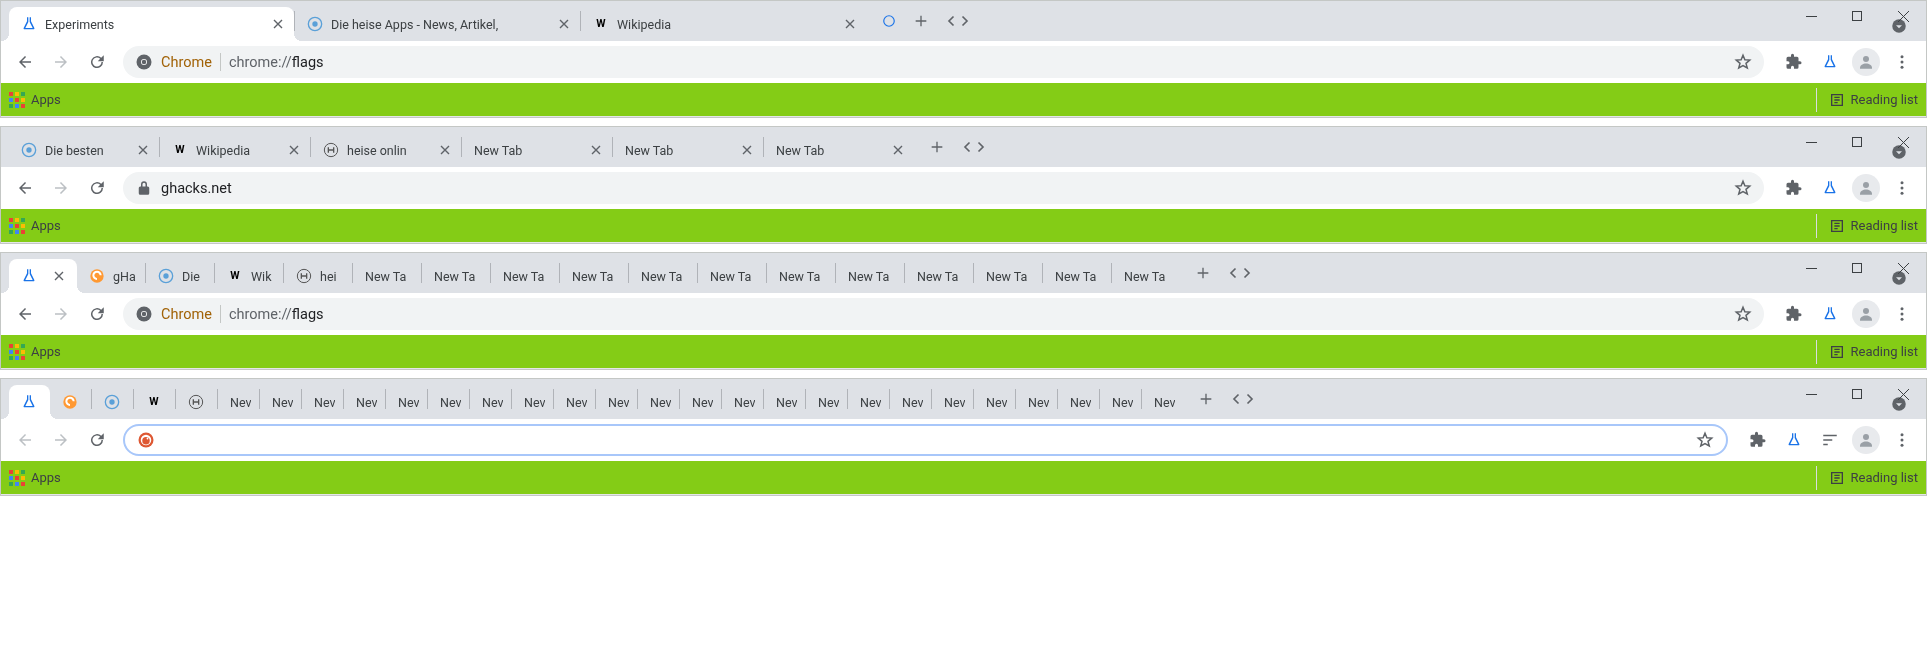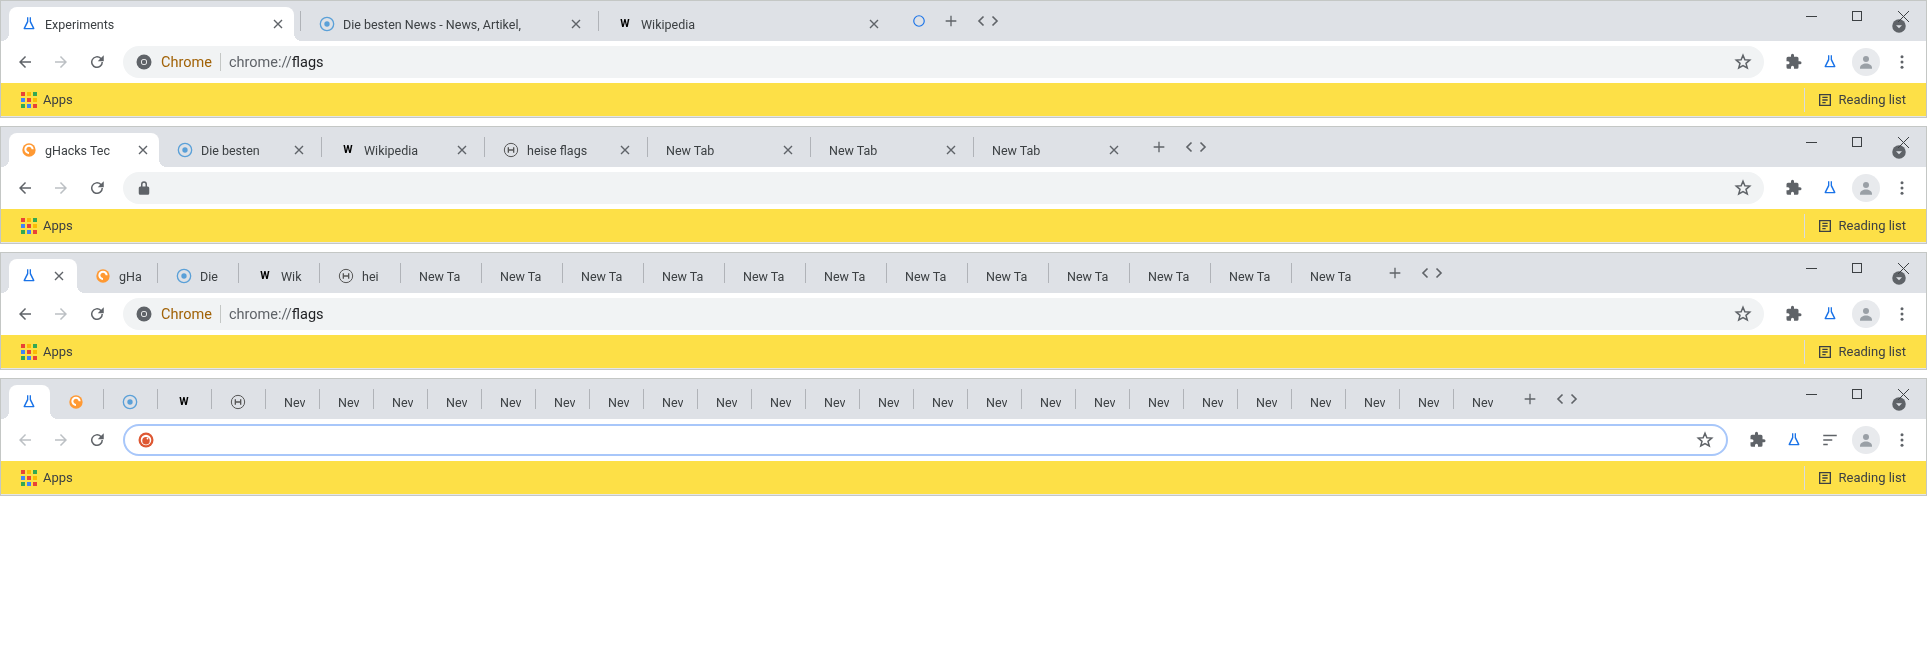--- a/index.html
+++ b/index.html
@@ -1,21 +1,21 @@
 <!DOCTYPE html>
 <html><head>
 <meta charset="utf-8">
 <style>
 * { box-sizing: border-box; margin: 0; padding: 0; font-family: -apple-system, BlinkMacSystemFont, "Segoe UI", Roboto, Arial, sans-serif; }
 body { background: #fff; font-size: 13px; color: #3c4043; }
 
 .browser-window { border: 1px solid #c4c7c5; background: #fff; margin-bottom: 8px; }
 
 
-.tab-strip { background: #dee1e6; display: flex; align-items: flex-end; height: 40px; position: relative; padding-left: 8px; gap: 6px; }
+.tab-strip { background: #dee1e6; display: flex; align-items: flex-end; height: 40px; position: relative; padding-left: 8px; }
 .tab { display: flex; align-items: center; height: 34px; padding: 0 8px 0 12px; margin-right: 0; position: relative; cursor: pointer; min-width: 0; }
 .tab.active { background: #fff; border-radius: 8px 8px 0 0; }
 .tab.active::before, .tab.active::after { content: ''; position: absolute; bottom: 0; width: 8px; height: 8px; background: #fff; }
 .tab.active::before { left: -8px; -webkit-mask: radial-gradient(circle at 0 0, transparent 8px, black 8px); mask: radial-gradient(circle at 0 0, transparent 8px, black 8px); }
 .tab.active::after { right: -8px; -webkit-mask: radial-gradient(circle at 100% 0, transparent 8px, black 8px); mask: radial-gradient(circle at 100% 0, transparent 8px, black 8px); }
 .tab-divider { width: 1px; height: 20px; background: #b0b3b8; align-self: center; flex-shrink: 0; }
 .tab-favicon { width: 16px; height: 16px; margin-right: 8px; flex-shrink: 0; display: flex; align-items: center; justify-content: center; }
 .tab-title { white-space: nowrap; overflow: hidden; font-size: 12.5px; color: #3c4043; flex: 1; min-width: 0; }
 .tab-close { width: 16px; height: 16px; margin-left: 6px; flex-shrink: 0; display: flex; align-items: center; justify-content: center; color: #5f6368; cursor: pointer; border-radius: 50%; }
 
@@ -35,21 +35,21 @@
 .omnibox-label { color: #a16207; font-size: 14.5px; }
 .omnibox-sep { width: 1px; height: 18px; background: #c4c7c5; }
 .omnibox-url { color: #5f6368; font-size: 14.5px; flex: 1; }
 .omnibox-url .bold { color: #202124; }
 .omnibox-star { margin-left: auto; color: #5f6368; cursor: pointer; }
 .toolbar-icons { display: flex; align-items: center; gap: 4px; margin-left: 4px; }
 .toolbar-icon { width: 32px; height: 32px; display: flex; align-items: center; justify-content: center; color: #5f6368; cursor: pointer; border-radius: 4px; }
 .avatar { width: 28px; height: 28px; border-radius: 50%; background: #e8eaed; display: flex; align-items: center; justify-content: center; }
 
 
-.bookmarks-bar { background: #fde047; display: flex; align-items: center; height: 34px; padding: 0 12px; border-bottom: 1px solid #e4e6e8; }
+.bookmarks-bar { background: #84cc16; display: flex; align-items: center; height: 34px; padding: 0 0; border-bottom: 1px solid #e4e6e8; }
 .bookmark-item { display: flex; align-items: center; gap: 6px; padding: 4px 8px; cursor: pointer; border-radius: 4px; font-size: 13px; color: #3c4043; }
 .apps-icon { width: 16px; height: 16px; display: grid; grid-template-columns: repeat(3,4px); grid-template-rows: repeat(3,4px); gap: 2px; }
 .apps-icon span:nth-child(1){background:#ea4335}.apps-icon span:nth-child(2){background:#fbbc04}.apps-icon span:nth-child(3){background:#34a853}.apps-icon span:nth-child(4){background:#4285f4}.apps-icon span:nth-child(5){background:#ea4335}.apps-icon span:nth-child(6){background:#fbbc04}.apps-icon span:nth-child(7){background:#34a853}.apps-icon span:nth-child(8){background:#4285f4}.apps-icon span:nth-child(9){background:#ea4335}
 .bookmarks-bar .spacer { flex: 1; }
 .reading-list { display: flex; align-items: center; gap: 6px; padding: 4px 8px; cursor: pointer; border-left: 1px solid #dadce0; margin-left: 8px; padding-left: 12px; font-size: 13px; color: #3c4043; }
 
 svg { display: block; }
 </style>
 </head>
 <body>
@@ -71,21 +71,21 @@
           </span>
         </div>
         <div class="tab-divider"></div>
         <div class="tab" style="width:285px">
           <span class="tab-favicon">
             <svg width="16" height="16" viewBox="0 0 24 24">
               <circle cx="12" cy="12" r="10" fill="none" stroke="#5aa0d8" stroke-width="2"></circle>
               <circle cx="12" cy="12" r="4" fill="#5aa0d8"></circle>
             </svg>
           </span>
-          <span class="tab-title">Die besten News - News, Artikel,</span>
+          <span class="tab-title">Die heise Apps - News, Artikel,</span>
           <span class="tab-close">
             <svg width="10" height="10" viewBox="0 0 10 10">
               <path stroke="currentColor" stroke-width="1.4" d="M1 1l8 8M9 1l-8 8"></path>
             </svg>
           </span>
         </div>
         <div class="tab-divider"></div>
         <div class="tab" style="width:285px">
           <span class="tab-favicon">
             <svg width="16" height="16" viewBox="0 0 24 24">
@@ -223,34 +223,20 @@
             <svg width="16" height="16" viewBox="0 0 24 24">
               <path fill="none" stroke="currentColor" stroke-width="2" d="M4 4h16v16H4z M8 8h8 M8 12h8 M8 16h5"></path>
             </svg>
           </span>
         <span>Reading list</span>
       </div>
     </div>
   </div>
   <div class="browser-window">
     <div class="tab-strip">
-        <div class="tab active" style="width:150px">
-          <span class="tab-favicon">
-            <svg width="16" height="16" viewBox="0 0 24 24">
-              <circle cx="12" cy="12" r="10" fill="#ff9933"></circle>
-              <path fill="#fff" d="M12 4c-4 0-7 3-7 7 0 4 3 7 7 7v-3c-2 0-4-2-4-4s2-4 4-4 4 2 4 4h3c0-4-3-7-7-7z"></path>
-            </svg>
-          </span>
-          <span class="tab-title">gHacks Tec</span>
-          <span class="tab-close">
-            <svg width="10" height="10" viewBox="0 0 10 10">
-              <path stroke="currentColor" stroke-width="1.4" d="M1 1l8 8M9 1l-8 8"></path>
-            </svg>
-          </span>
-        </div>
         <div class="tab" style="width:150px">
           <span class="tab-favicon">
             <svg width="16" height="16" viewBox="0 0 24 24">
               <circle cx="12" cy="12" r="10" fill="none" stroke="#5aa0d8" stroke-width="2"></circle>
               <circle cx="12" cy="12" r="4" fill="#5aa0d8"></circle>
             </svg>
           </span>
           <span class="tab-title">Die besten</span>
           <span class="tab-close">
             <svg width="10" height="10" viewBox="0 0 10 10">
@@ -273,21 +259,21 @@
           </span>
         </div>
         <div class="tab-divider"></div>
         <div class="tab" style="width:150px">
           <span class="tab-favicon">
             <svg width="16" height="16" viewBox="0 0 24 24">
               <circle cx="12" cy="12" r="10" fill="none" stroke="#555" stroke-width="1.5"></circle>
               <path fill="#555" d="M7 8h2v3h6V8h2v8h-2v-3H9v3H7z"></path>
             </svg>
           </span>
-          <span class="tab-title">heise flags</span>
+          <span class="tab-title">heise onlin</span>
           <span class="tab-close">
             <svg width="10" height="10" viewBox="0 0 10 10">
               <path stroke="currentColor" stroke-width="1.4" d="M1 1l8 8M9 1l-8 8"></path>
             </svg>
           </span>
         </div>
         <div class="tab-divider"></div>
         <div class="tab" style="width:150px">
           <span class="tab-title">New Tab</span>
           <span class="tab-close">
@@ -368,20 +354,21 @@
             <path fill="currentColor" d="M17.6 6.4A8 8 0 1 0 20 12h-2a6 6 0 1 1-1.8-4.2L13 11h8V3z"></path>
           </svg>
         </div>
       <div class="omnibox">
         <span class="omnibox-icon">
             <svg width="18" height="18" viewBox="0 0 24 24">
               <path fill="#5f6368" d="M12 3a4 4 0 0 0-4 4v3H7a2 2 0 0 0-2 2v7a2 2 0 0 0 2 2h10a2 2 0 0 0 2-2v-7a2 2 0 0 0-2-2h-1V7a4 4 0 0 0-4-4zm0 2a2 2 0 0 1 2 2v3h-4V7a2 2 0 0 1 2-2z"></path>
             </svg>
           </span>
 
+        <span class="omnibox-url"><span class="bold">ghacks.net</span></span>
         <span class="omnibox-star">
             <svg width="18" height="18" viewBox="0 0 24 24">
               <path fill="none" stroke="currentColor" stroke-width="2" d="M12 3l2.5 6 6.5.5-5 4.3 1.7 6.2L12 16.8 6.3 20l1.7-6.2-5-4.3 6.5-.5z"></path>
             </svg>
           </span>
       </div>
       <div class="toolbar-icons">
         <div class="toolbar-icon">
             <svg width="18" height="18" viewBox="0 0 24 24">
               <path fill="currentColor" d="M20 11h-2V7a2 2 0 0 0-2-2h-4V3a2 2 0 1 0-4 0v2H4a2 2 0 0 0-2 2v4h2a2 2 0 1 1 0 4H2v4a2 2 0 0 0 2 2h4v-2a2 2 0 1 1 4 0v2h4a2 2 0 0 0 2-2v-4h2a2 2 0 1 0 0-4z"></path>

